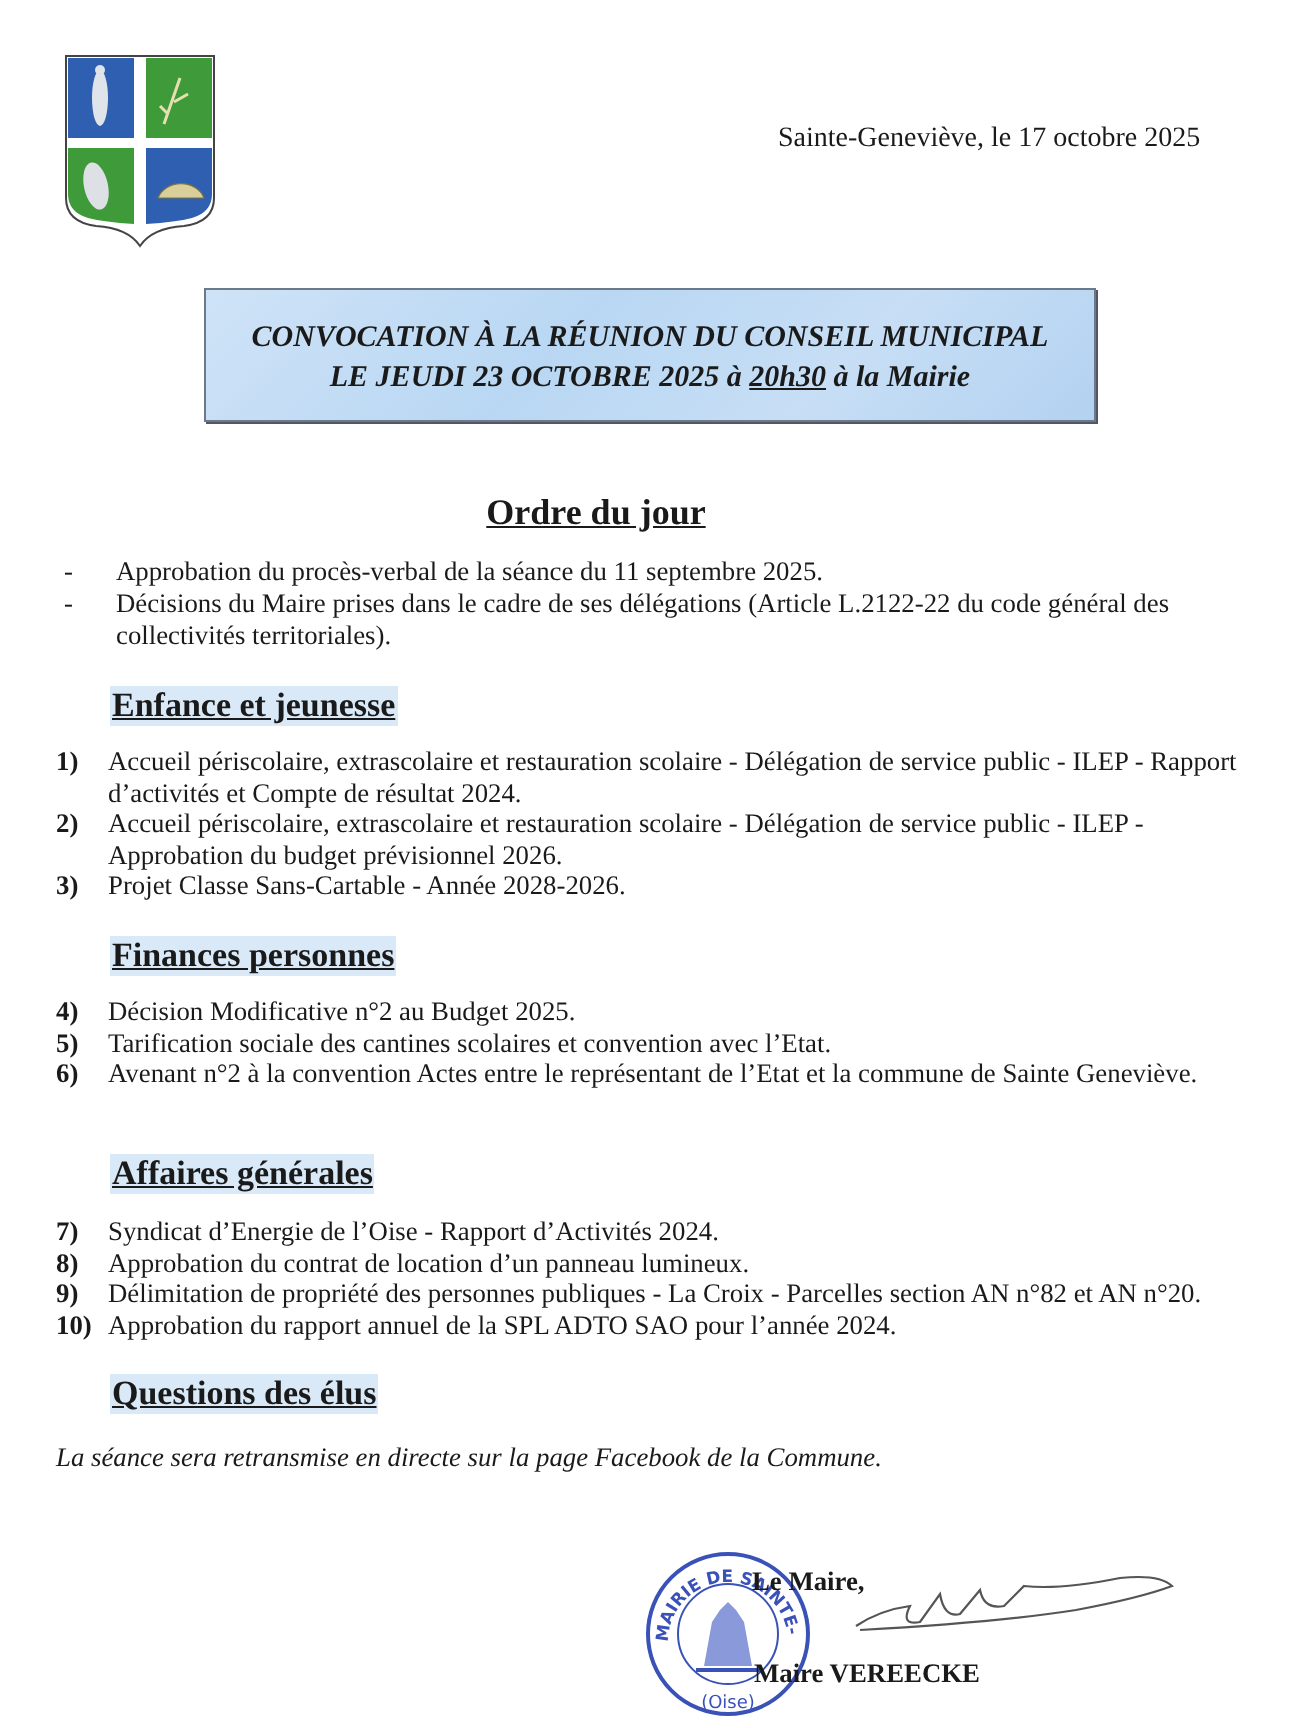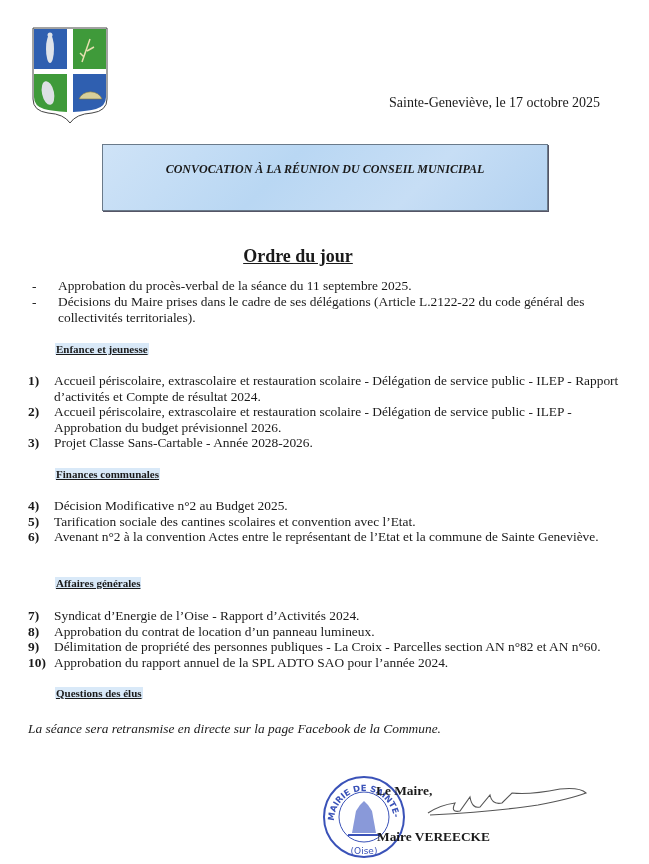--- a/index.html
+++ b/index.html
@@ -2,41 +2,41 @@
 <html><head>
 <meta charset="utf-8">
 <style>
   html, body { margin: 0; padding: 0; background: #ffffff; }
   body {
     width: 649px; height: 864px; position: relative; overflow: hidden;
     font-family: "Liberation Serif", "DejaVu Serif", serif;
     color: #1a1a1a;
   }
   .crest { position: absolute; left: 32px; top: 27px; width: 76px; height: 98px; }
-  .date { position: absolute; left: 389px; top: 62px; font-size: 14px; margin-top: 33px; }
+  .date { position: absolute; left: 389px; top: 62px; font-size: 14px; }
   .title-box {
     position: absolute; left: 102px; top: 144px; width: 444px; height: 65px;
     background: linear-gradient(135deg, #cfe3f7 0%, #b9d7f3 40%, #c7def5 70%, #b3d2f1 100%);
     border: 1px solid #6a7a8a;
     box-shadow: 1px 1px 0 #556;
     text-align: center;
-    font-style: italic; font-weight: bold; font-size: 12px;
+    font-style: italic; font-weight: bold; font-size: 15px;
     line-height: 20px;
   }
   .title-box .l1 { margin-top: 14px; }
   .title-box u { text-decoration: underline; }
   .odj {
     position: absolute; left: 0; width: 596px; top: 246px; text-align: center;
     font-weight: bold; font-size: 18px; text-decoration: underline;
   }
   .intro { position: absolute; left: 32px; top: 278px; width: 580px; font-size: 13.4px; line-height: 16px; }
   .intro .row { display: flex; }
   .intro .dash { width: 26px; flex: none; }
   .section {
-    position: absolute; left: 55px; font-weight: bold; font-size: 11px;
+    position: absolute; left: 55px; font-weight: bold; font-size: 17px;
     text-decoration: underline; background: #d9e9f8; padding: 0 1px;
   }
   .items { position: absolute; left: 28px; width: 610px; font-size: 13.4px; line-height: 15.6px; }
   .items .row { display: flex; }
   .items .num { width: 26px; flex: none; font-weight: bold; }
   .note { position: absolute; left: 28px; top: 721px; font-style: italic; font-size: 13.4px; text-align: right; }
   .stamp { position: absolute; left: 322px; top: 775px; width: 84px; height: 84px; }
   .sig-title { position: absolute; left: 376px; top: 783px; font-weight: bold; font-size: 13.4px; }
   .signature { position: absolute; left: 420px; top: 783px; width: 170px; height: 40px; }
   .sig-name { position: absolute; left: 377px; top: 829px; font-weight: bold; font-size: 13.4px; }
@@ -54,20 +54,21 @@
   <circle cx="18" cy="8" r="2.5" fill="#dfe3ea"></circle>
   <path d="M50 35 L58 12 M55 24 L62 20 M52 30 L48 26" stroke="#e6e0b0" stroke-width="1.5" fill="none"></path>
   <ellipse cx="16" cy="66" rx="6" ry="12" fill="#dde0e4" transform="rotate(-12 16 66)"></ellipse>
   <path d="M47 72 A12 10 0 0 1 70 72 Z" fill="#d8cf9a" stroke="#7d7440" stroke-width="0.6"></path>
 </svg>
 
 <div class="date">Sainte-Geneviève, le 17 octobre 2025</div>
 
 <div class="title-box">
   <div class="l1">CONVOCATION À LA RÉUNION DU CONSEIL MUNICIPAL</div>
+  <div><span>LE JEUDI 23 OCTOBRE 2025 à </span><u>20h30</u><span> à la Mairie</span></div>
 </div>
 
 <div class="odj">Ordre du jour</div>
 
 <div class="intro">
   <div class="row">
       <span class="dash">-</span>
       <span>Approbation du procès-verbal de la séance du 11 septembre 2025.</span>
     </div>
   <div class="row">
@@ -85,21 +86,21 @@
   <div class="row">
       <span class="num">2)</span>
       <span>Accueil périscolaire, extrascolaire et restauration scolaire - Délégation de service public - ILEP - Approbation du budget prévisionnel 2026.</span>
     </div>
   <div class="row">
       <span class="num">3)</span>
       <span>Projet Classe Sans-Cartable - Année 2028-2026.</span>
     </div>
 </div>
 
-<div class="section" style="top:468px">Finances communales</div>
+<div class="section" style="top:468px">Finances personnes</div>
 <div class="items" style="top:498px">
   <div class="row">
       <span class="num">4)</span>
       <span>Décision Modificative n°2 au Budget 2025.</span>
     </div>
   <div class="row">
       <span class="num">5)</span>
       <span>Tarification sociale des cantines scolaires et convention avec l’Etat.</span>
     </div>
   <div class="row">
@@ -113,21 +114,21 @@
   <div class="row">
       <span class="num">7)</span>
       <span>Syndicat d’Energie de l’Oise - Rapport d’Activités 2024.</span>
     </div>
   <div class="row">
       <span class="num">8)</span>
       <span>Approbation du contrat de location d’un panneau lumineux.</span>
     </div>
   <div class="row">
       <span class="num">9)</span>
-      <span>Délimitation de propriété des personnes publiques - La Croix - Parcelles section AN n°82 et AN n°60.</span>
+      <span>Délimitation de propriété des personnes publiques - La Croix - Parcelles section AN n°82 et AN n°20.</span>
     </div>
   <div class="row">
       <span class="num">10)</span>
       <span>Approbation du rapport annuel de la SPL ADTO SAO pour l’année 2024.</span>
     </div>
 </div>
 
 <div class="section" style="top:687px">Questions des élus</div>
 
 <div class="note">La séance sera retransmise en directe sur la page Facebook de la Commune.</div>

